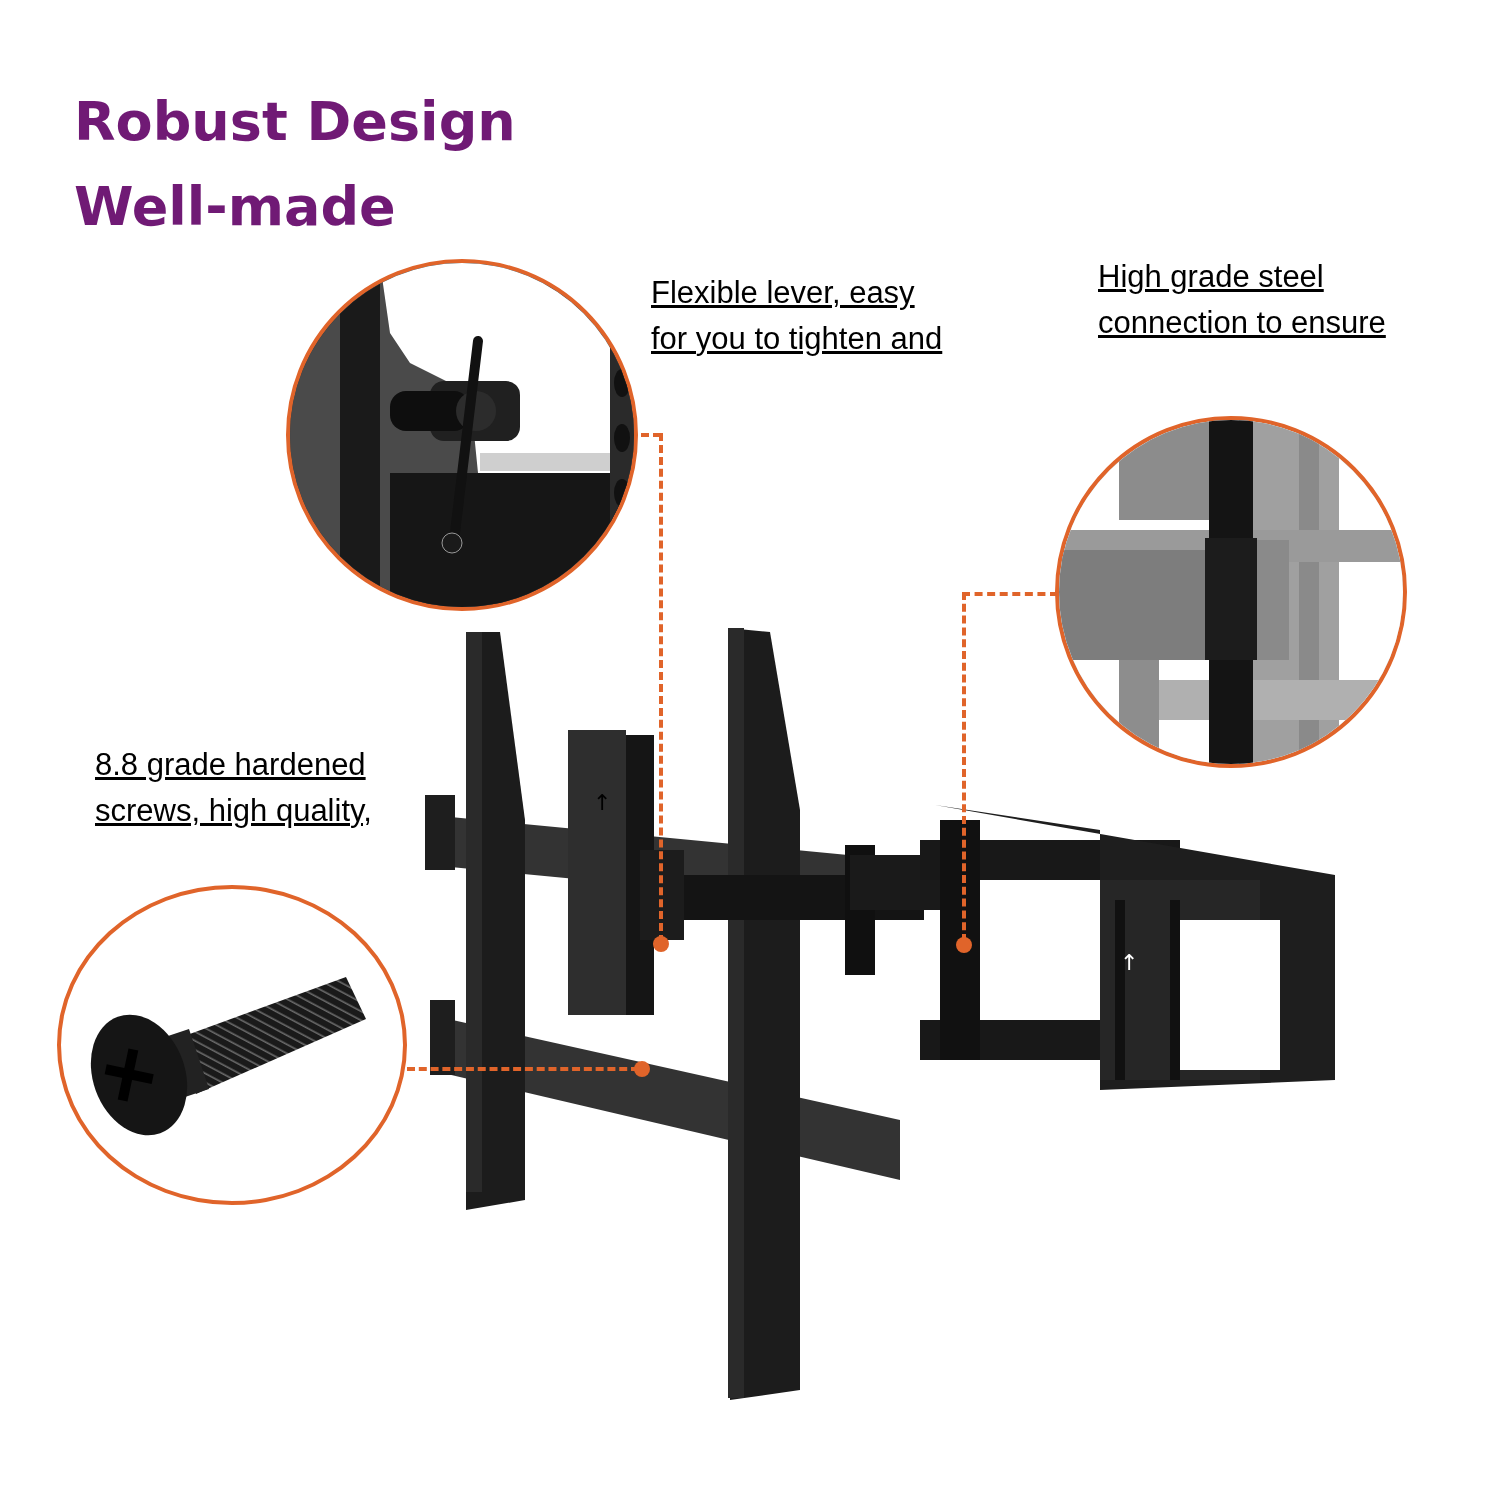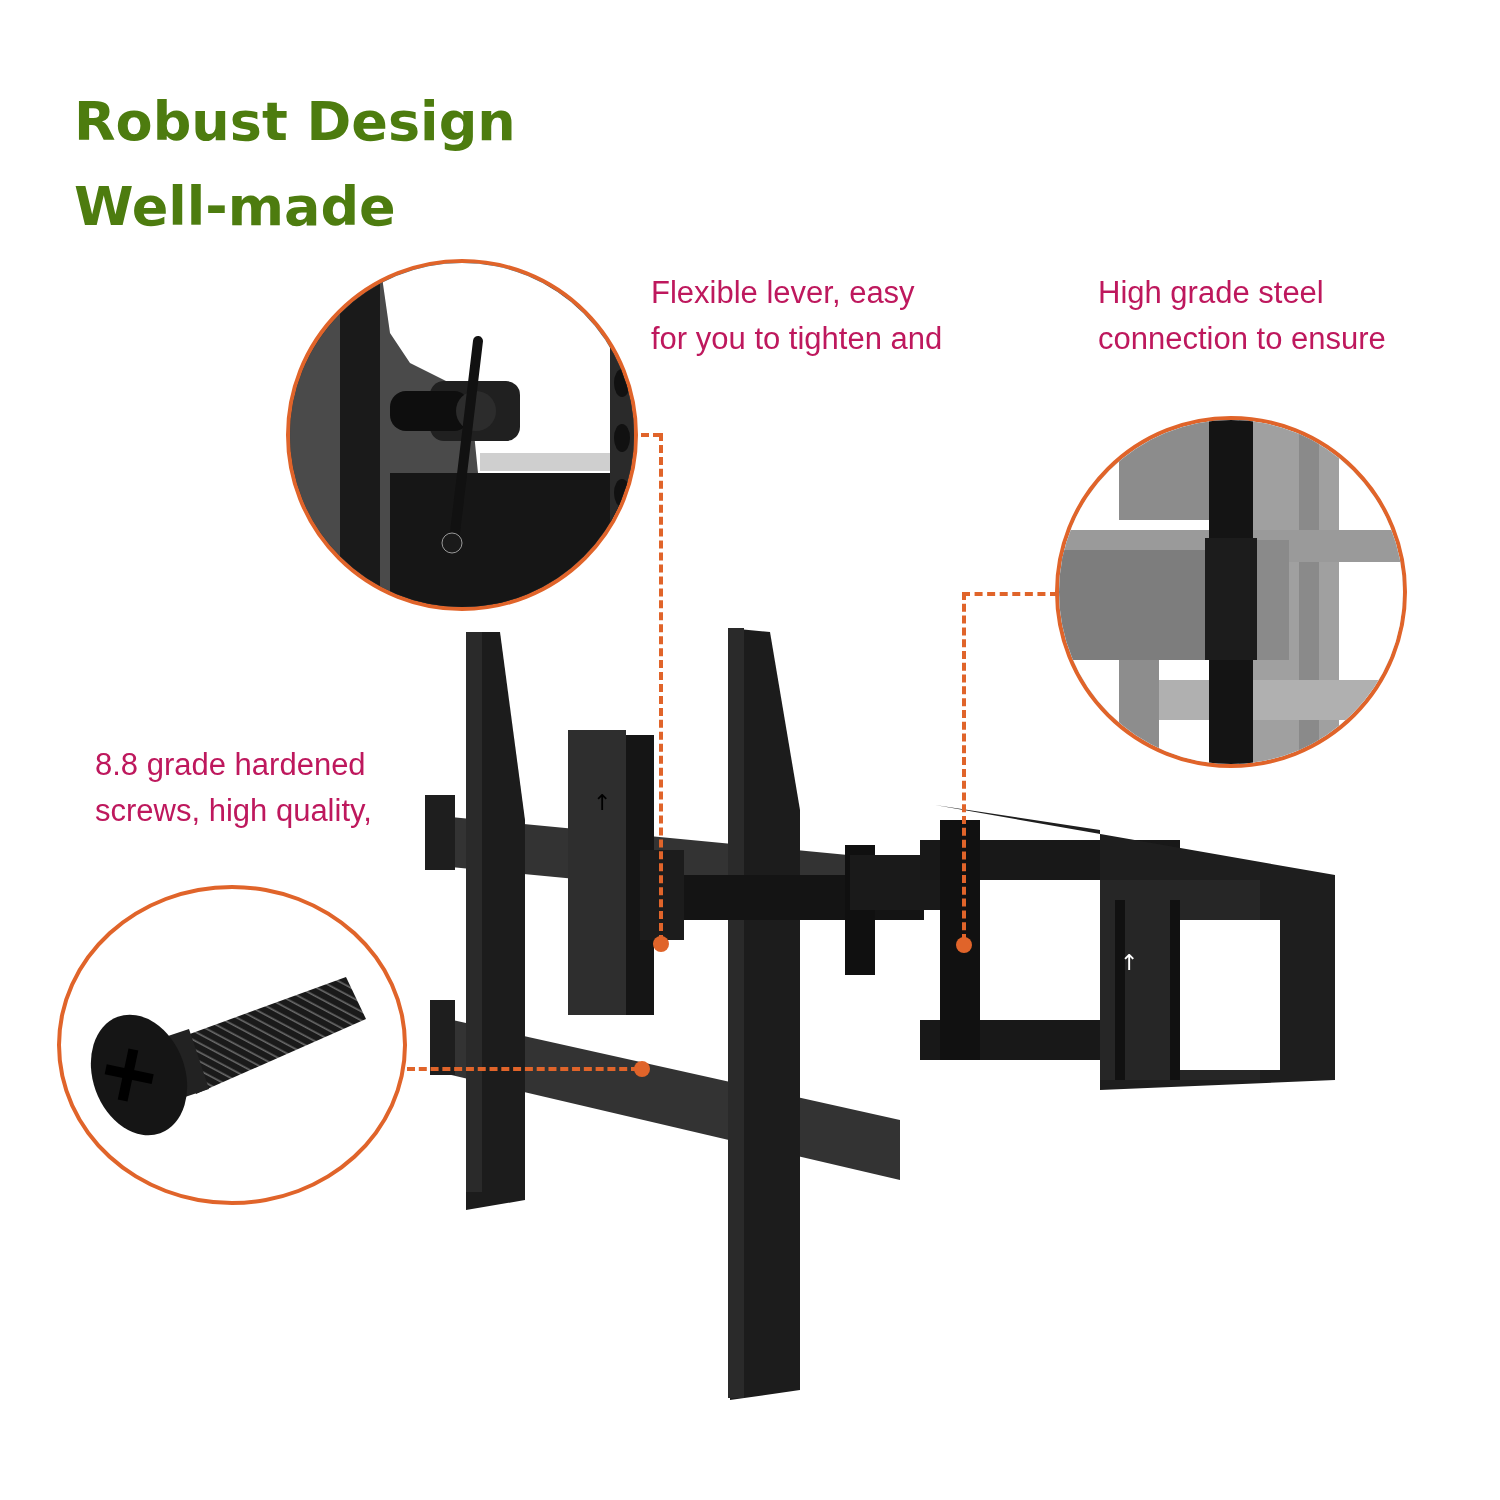--- a/index.html
+++ b/index.html
@@ -1,39 +1,39 @@
 <!DOCTYPE html>
 <html><head>
 <meta charset="utf-8">
 <style>
   html, body { margin: 0; padding: 0; background: #ffffff; }
   body { width: 1500px; height: 1500px; position: relative; overflow: hidden; font-family: "Liberation Sans", sans-serif; }
-  .headline { position: absolute; left: 74px; color: #4d7c0f; font-family: "DejaVu Sans", sans-serif; font-weight: bold; font-size: 54px; letter-spacing: 0px; line-height: 1; }
+  .headline { position: absolute; left: 74px; color: #701a75; font-family: "DejaVu Sans", sans-serif; font-weight: bold; font-size: 54px; letter-spacing: 0px; line-height: 1; }
   .h1 { top: 95px; }
   .h2 { top: 180px; text-align: right; }
-  .callout { position: absolute; color: #be185d; font-size: 31px; line-height: 45.5px; font-family: "Liberation Sans", sans-serif; }
+  .callout { position: absolute; color: #000000; font-size: 31px; line-height: 45.5px; font-family: "Liberation Sans", sans-serif; text-decoration: underline; }
   .callout div { white-space: nowrap; }
   .circle { position: absolute; border-radius: 50%; border: 4px solid #e0642a; overflow: hidden; box-sizing: border-box; }
   .dash-h { position: absolute; height: 0; border-top: 4px dashed #e0642a; }
   .dash-v { position: absolute; width: 0; border-left: 4px dashed #e0642a; }
   .dot { position: absolute; width: 16px; height: 16px; border-radius: 50%; background: #e0642a; }
   svg { display: block; }
 </style>
 </head>
 <body>
 
 <div class="headline h1">Robust Design</div>
 <div class="headline h2">Well-made</div>
 
 <div class="callout" style="left:651px; top:270px;">
   <div>Flexible lever, easy</div>
   <div>for you to tighten and</div>
 </div>
 
-<div class="callout" style="left:1098px; top:270px;">
+<div class="callout" style="left:1098px; top:254px;">
   <div>High grade steel</div>
   <div>connection to ensure</div>
 </div>
 
 <div class="callout" style="left:79px; top:742px;margin-left:16px;">
   <div>8.8 grade hardened</div>
   <div>screws, high quality,</div>
 </div>
 
 <div class="circle" style="left:286px; top:259px; width:352px; height:352px; background:#3a3a3a;">

